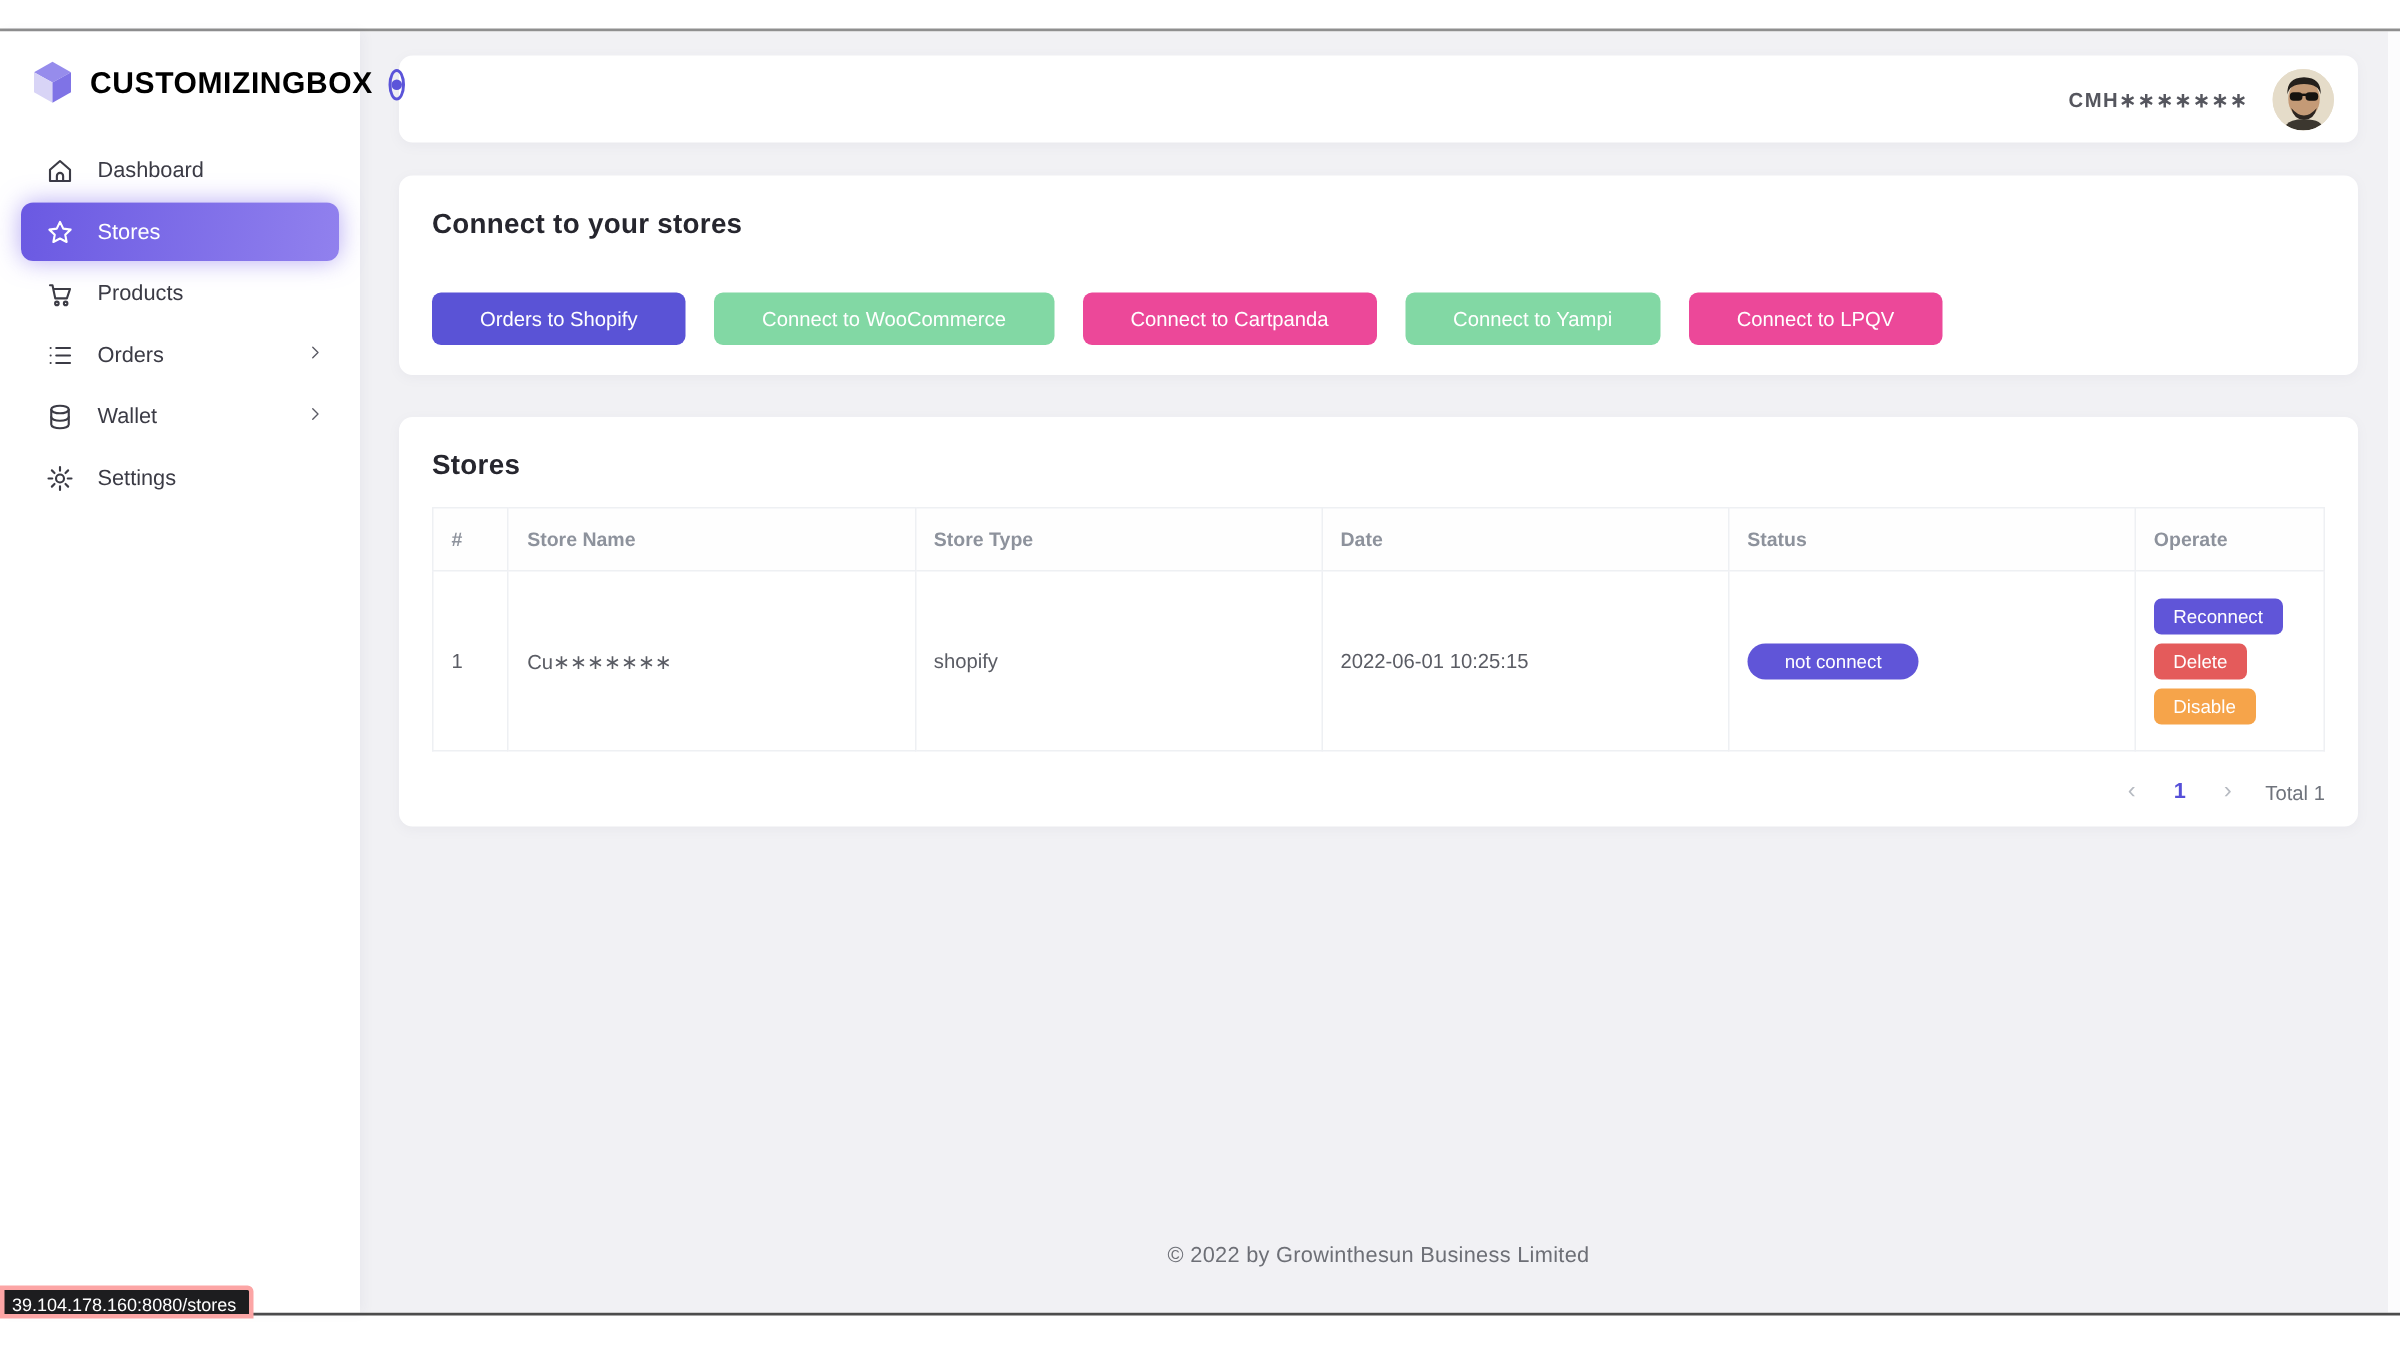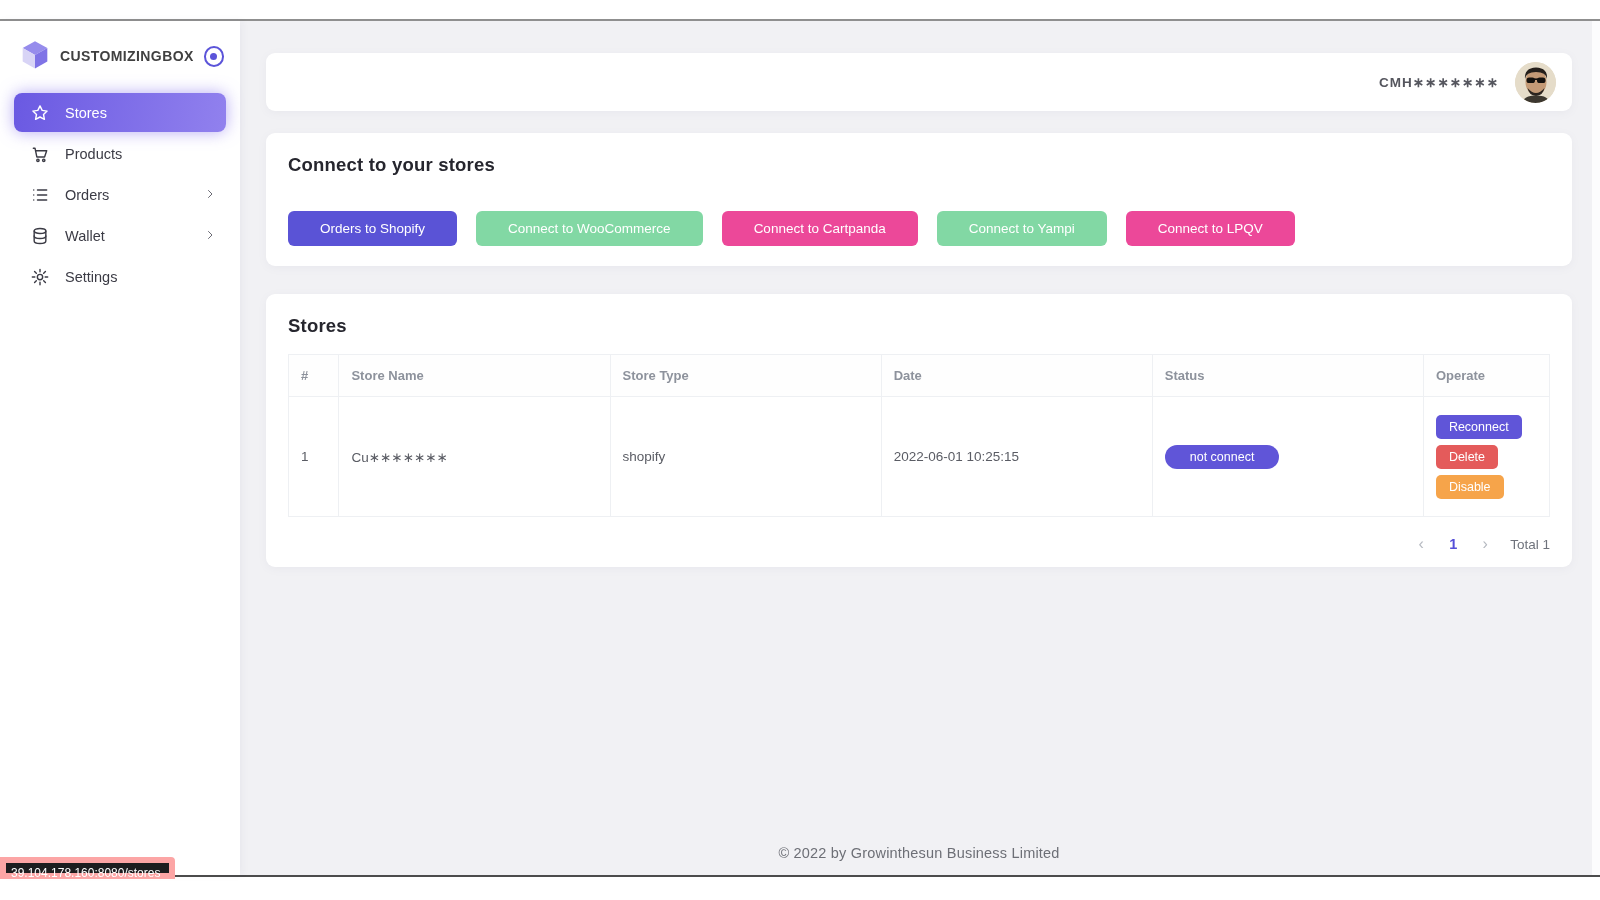--- a/index.html
+++ b/index.html
@@ -3,47 +3,47 @@
 <meta charset="utf-8">
 <style>
   * { margin:0; padding:0; box-sizing:border-box; }
   html,body { width:1600px; height:900px; font-family:"Liberation Sans", sans-serif; background:#ffffff; overflow:hidden; }
 
   
   .browser-top { height:21px; background:#ffffff; border-bottom:2px solid #8f8f8f; }
   .bottom-line { height:2px; background:#4c4c4c; }
   .status-tooltip {
     position:absolute; left:0; bottom:21px; height:22px;
-    background:#1d1d1f; border:6px solid #fca5a5; border-top-right-radius:4px;
+    background:#1d1d1f; border:3px solid #fca5a5; border-top-right-radius:4px;
     color:#fff; font-size:12px; line-height:20px; padding:0 9px 0 5px; z-index:50;
   }
 
   
   .app { display:flex; height:854px; }
   .sidebar { width:240px; background:#ffffff; box-shadow:2px 0 8px rgba(60,60,90,0.05); position:relative; z-index:2; flex:none; }
   .main { flex:1; background:#f1f1f4; padding:16px 20px 0 26px; overflow:hidden; }
   .right-strip { width:8px; background:#fcfcfd; flex:none; }
 
   
   .logo-row { display:flex; align-items:center; padding:18px 16px 20px 20px; }
-  .brand-name { color:#404040; font-weight:bold; font-size:14px; letter-spacing:0.4px; margin:0 10px; }
+  .brand-name { color:#000000; font-weight:bold; font-size:20px; letter-spacing:0.4px; margin:0 10px; }
   .collapse-btn { width:21px; height:21px; border:2px solid #5b54d9; border-radius:50%; display:flex; align-items:center; justify-content:center; cursor:pointer; }
   .collapse-btn::after { content:""; width:7px; height:7px; border-radius:50%; background:#5b54d9; }
 
   .nav { display:flex; flex-direction:column; }
   .nav-item { display:flex; align-items:center; height:39px; margin:0 14px 2px 14px; padding:0 10px 0 16px; border-radius:8px; color:#3b3b45; font-size:14.5px; cursor:pointer; }
   .nav-item .ic { width:20px; height:20px; margin-right:15px; flex:none; display:flex; align-items:center; justify-content:center; }
   .nav-item svg.stroke { stroke:#3b3b45; fill:none; stroke-width:1.7; stroke-linecap:round; stroke-linejoin:round; }
   .nav-item.active { background:linear-gradient(100deg,#6a59e2 0%,#9181ee 100%); color:#ffffff; box-shadow:0 0 16px rgba(122,101,233,0.55); }
   .nav-item.active svg.stroke { stroke:#ffffff; }
   .nav-item .spacer { flex:1; }
   .nav-item .chev svg { stroke:#5a5a64; fill:none; stroke-width:1.8; stroke-linecap:round; stroke-linejoin:round; }
 
   
-  .card { background:#ffffff; border-radius:9px; box-shadow:0 2px 8px rgba(130,130,160,0.07);margin-top:16px; }
+  .card { background:#ffffff; border-radius:9px; box-shadow:0 2px 8px rgba(130,130,160,0.07); }
   .header-card { height:58px; display:flex; align-items:center; justify-content:flex-end; padding:0 16px; margin-bottom:22px; }
   .username { color:#55565e; font-weight:bold; font-size:13.5px; letter-spacing:1px; margin-right:16px; }
   .avatar { width:41px; height:41px; border-radius:50%; overflow:hidden; cursor:pointer; flex:none; background:#e5dcc9; }
 
   .connect-card { padding:20px 22px; margin-bottom:28px; }
   .section-title { font-size:18.5px; color:#26262e; font-weight:bold; line-height:24px; letter-spacing:0.2px; }
   .btn-row { display:flex; margin-top:34px; gap:19px; }
   .connect-btn { height:35px; border:none; border-radius:6px; color:#ffffff; font-family:"Liberation Sans",sans-serif; font-size:13.5px; padding:0 32px; cursor:pointer; white-space:nowrap; }
   .c-indigo { background:#5a53d6; }
   .c-green { background:#82d8a4; }
@@ -83,20 +83,29 @@
           <polygon points="14,2 25.5,8.5 14,15 2.5,8.5" fill="#968cec"></polygon>
           <polygon points="2.5,8.5 14,15 14,27.5 2.5,21" fill="#d8d4f6"></polygon>
           <polygon points="25.5,8.5 14,15 14,27.5 25.5,21" fill="#7f73e6"></polygon>
         </svg>
       </span>
       <span class="brand-name">CUSTOMIZINGBOX</span>
       <span class="collapse-btn"></span>
     </div>
 
     <nav class="nav">
+      <div class="nav-item">
+        <span class="ic">
+          <svg class="stroke" width="20" height="20" viewBox="0 0 24 24">
+              <path d="M4 11 L12 4 L20 11 V20 H4 Z"></path>
+              <path d="M9.5 20 v-4 a2.5 2.5 0 0 1 5 0 v4"></path>
+            </svg>
+        </span>
+        <span>Dashboard</span>
+      </div>
 
       <div class="nav-item active">
         <span class="ic">
           <svg class="stroke" width="20" height="20" viewBox="0 0 24 24">
               <path d="M12 3.5 l2.6 5.4 5.9 0.8 -4.3 4.1 1.1 5.8 -5.3 -2.8 -5.3 2.8 1.1 -5.8 -4.3 -4.1 5.9 -0.8 Z"></path>
             </svg>
         </span>
         <span>Stores</span>
       </div>
 

